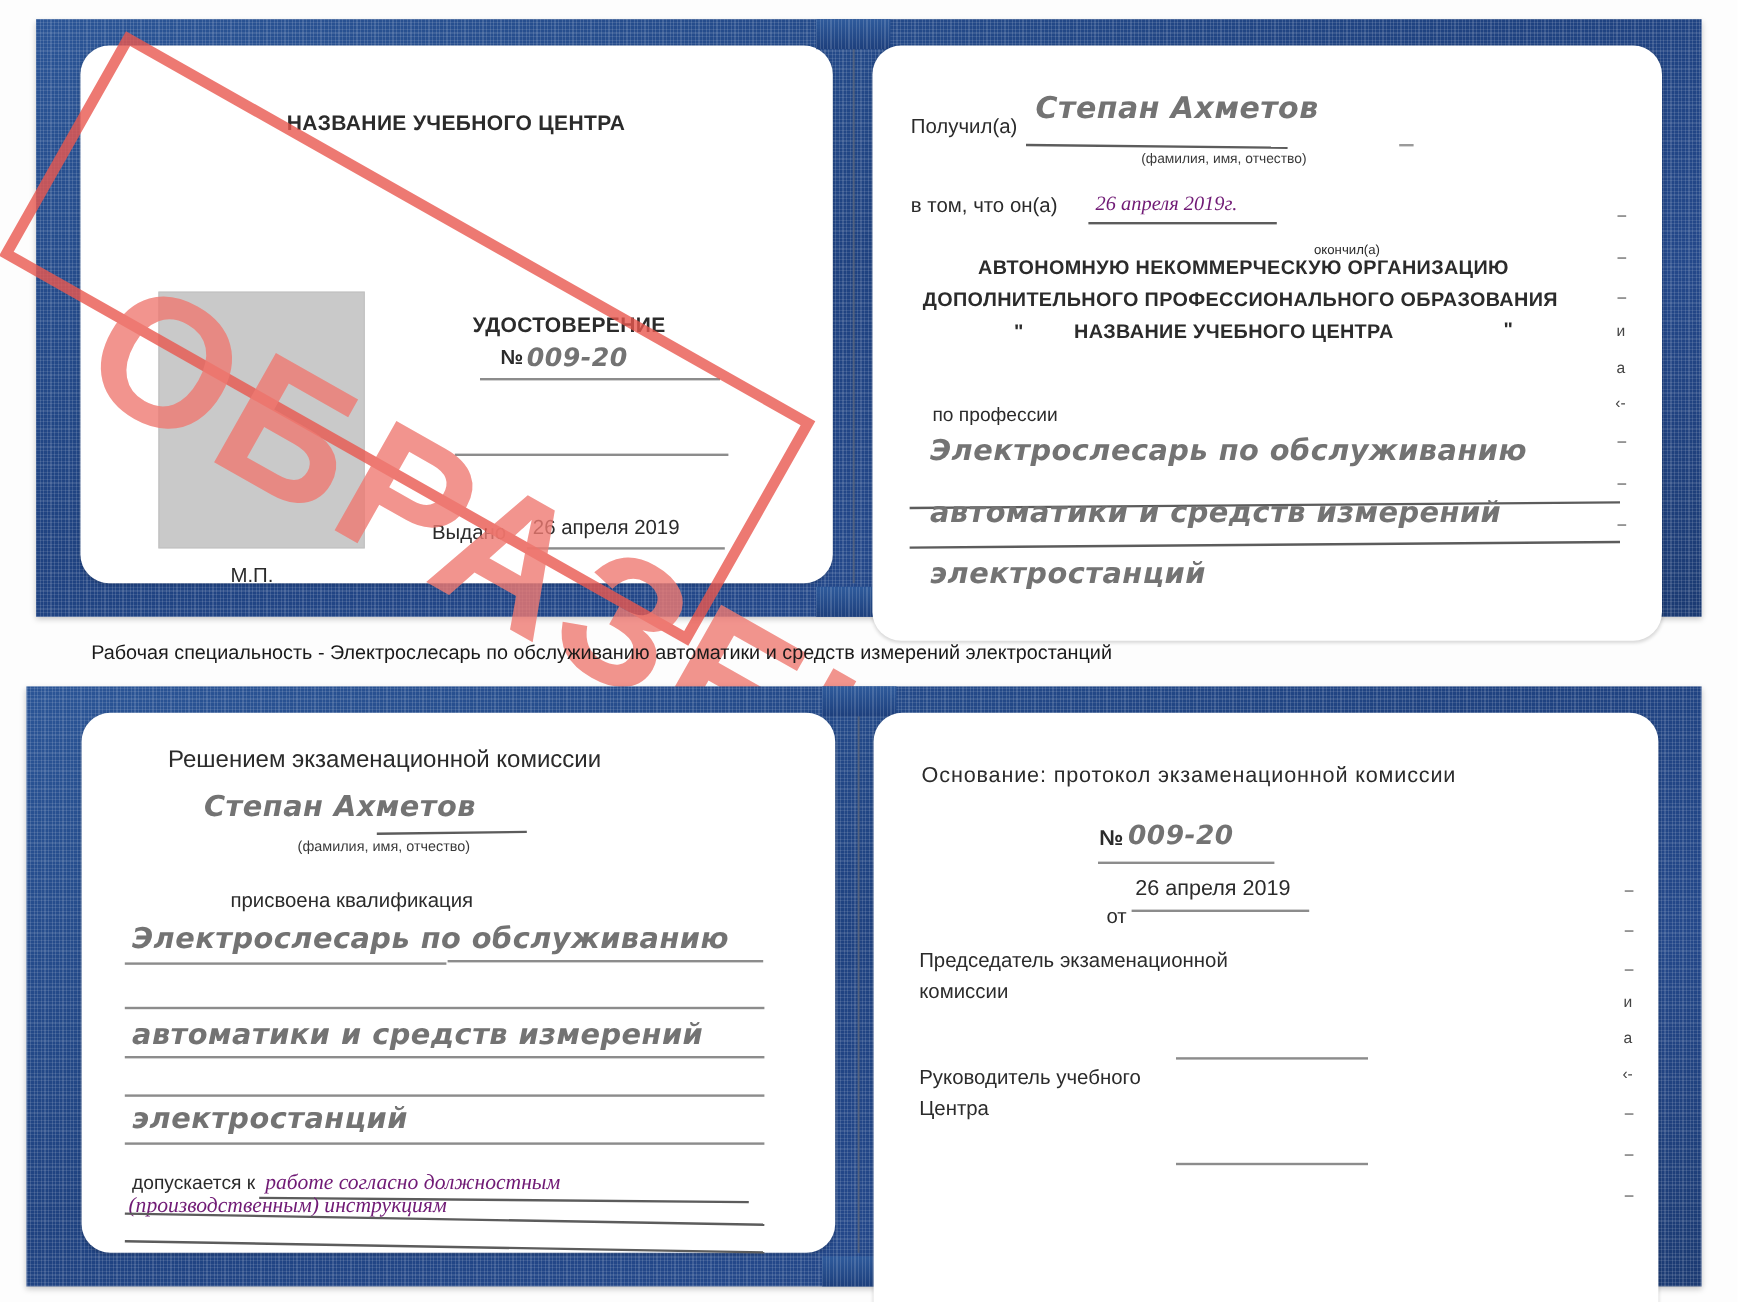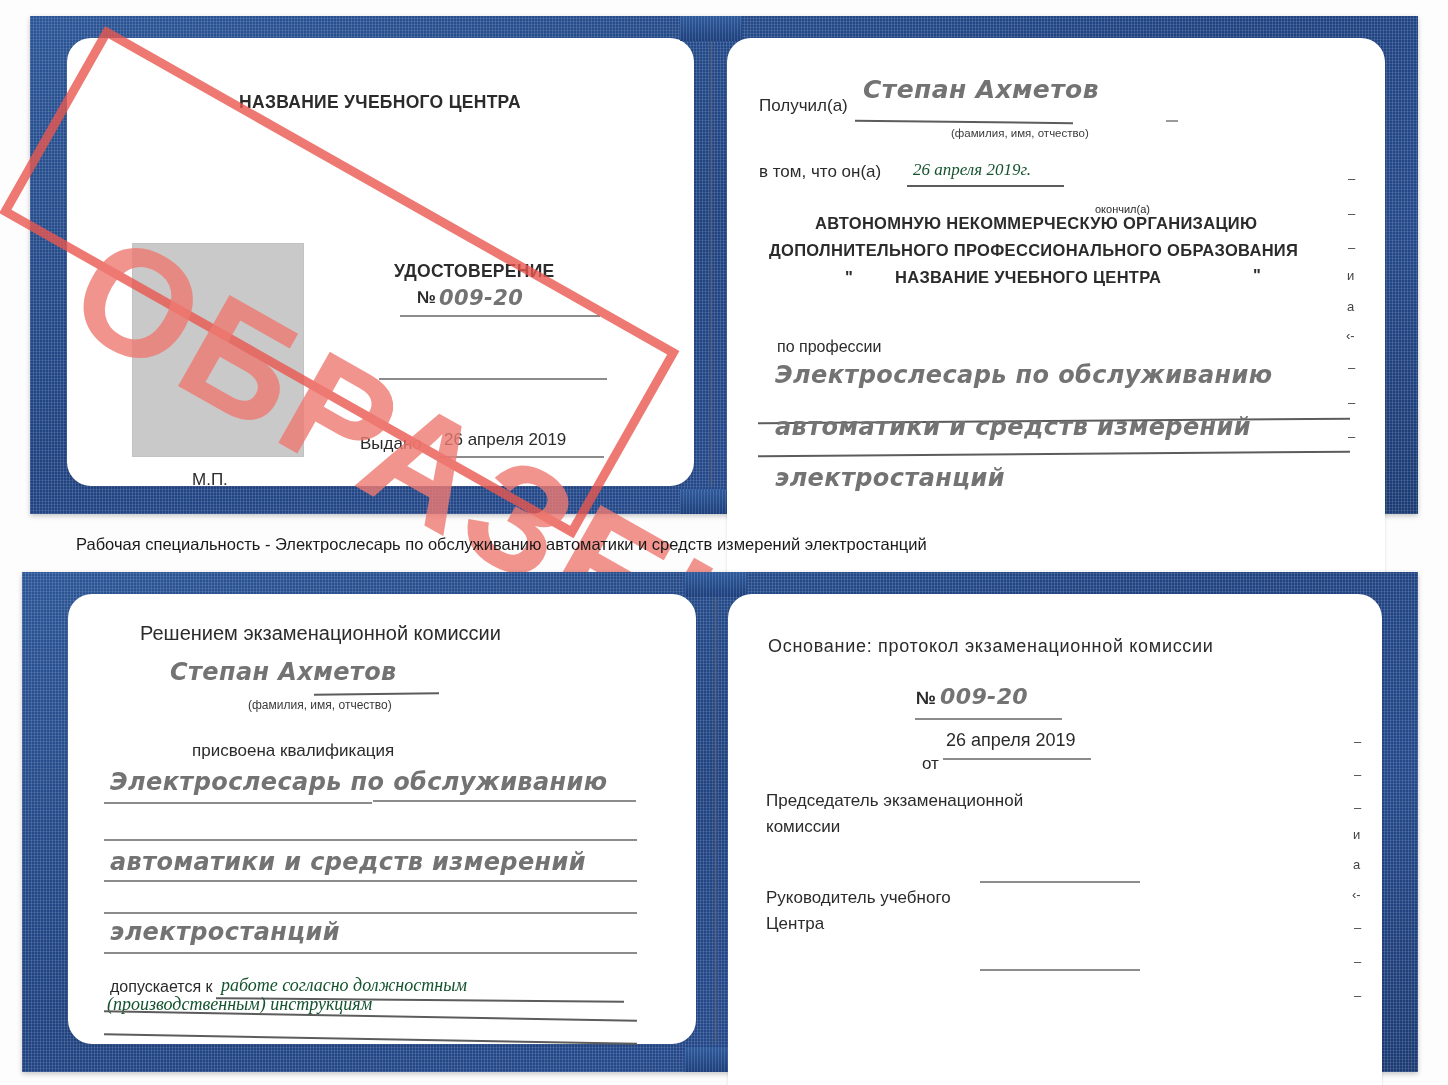--- a/index.html
+++ b/index.html
@@ -55,21 +55,21 @@
   .hand {
     color: #737373;
     font-family: "DejaVu Sans", sans-serif;
     font-style: italic;
     font-weight: 700;
     letter-spacing: .4px;
   }
   .ital-serif {
     font-family: "Liberation Serif", serif;
     font-style: italic;
-    color: #14532d;
+    color: #701a75;
   }
   .rule { position: absolute; background: #8c8c8c; height: 2px; }
   .rule.thin { background: #9a9a9a; height: 1.5px; }
   .rule.dark { background: #5c5c5c; height: 1.5px; }
 
   
   .photo-box {
     position: absolute;
     background: #c9c9c9;
     border: 1px solid #c2c2c2;
@@ -144,21 +144,21 @@
       <div class="t" style="left:377px; top:392px; font-size:17px;">26 апреля 2019</div>
       <div class="rule" style="left:372px; top:418px; width:165px;"></div>
 
       <div class="t" style="left:125px; top:432px; font-size:17px;">М.П.</div>
     </div>
 
     <div class="gutter" style="left:680px; top:22px; height:448px;"></div>
     <div class="spine-tab" style="left:650px; top:0px; width:62px; height:25px;"></div>
     <div class="spine-tab" style="left:650px; top:473px; width:62px; height:25px;"></div>
 
-    <div class="paper" style="left:697px; top:22px; width:658px; height:556px;">
+    <div class="paper" style="left:697px; top:22px; width:658px; height:496px;">
 
       <div class="t" style="left:32px; top:58px; font-size:17px;">Получил(а)</div>
       <div class="t hand" style="left:136px; top:38px; font-size:25px;">Степан Ахметов</div>
       <div class="rule thin dark" style="left:128px; top:83px; width:218px; transform:rotate(0.6deg);"></div>
       <div class="t" style="left:224px; top:89px; font-size:11.5px; color:#3a3a3a;">(фамилия, имя, отчество)</div>
       <div class="rule thin" style="left:439px; top:82px; width:12px;"></div>
 
       <div class="t" style="left:32px; top:124px; font-size:17px;">в том, что он(а)</div>
       <div class="t ital-serif" style="left:186px; top:122px; font-size:17px;">26 апреля 2019г.</div>
       <div class="rule thin dark" style="left:180px; top:147px; width:157px;"></div>

